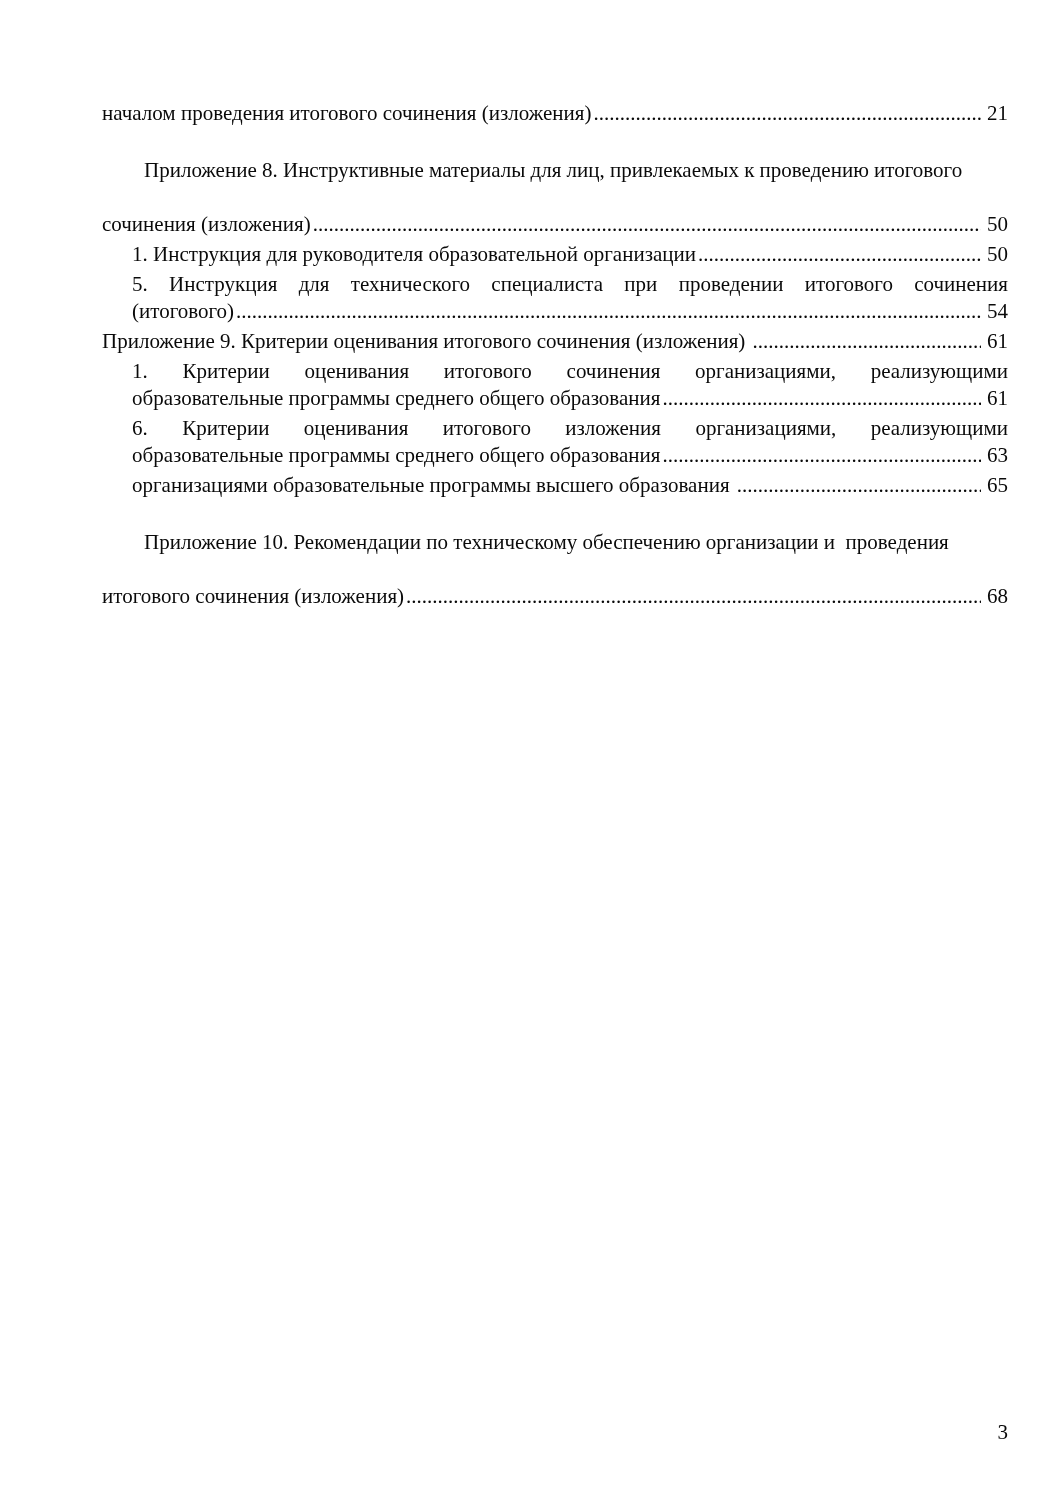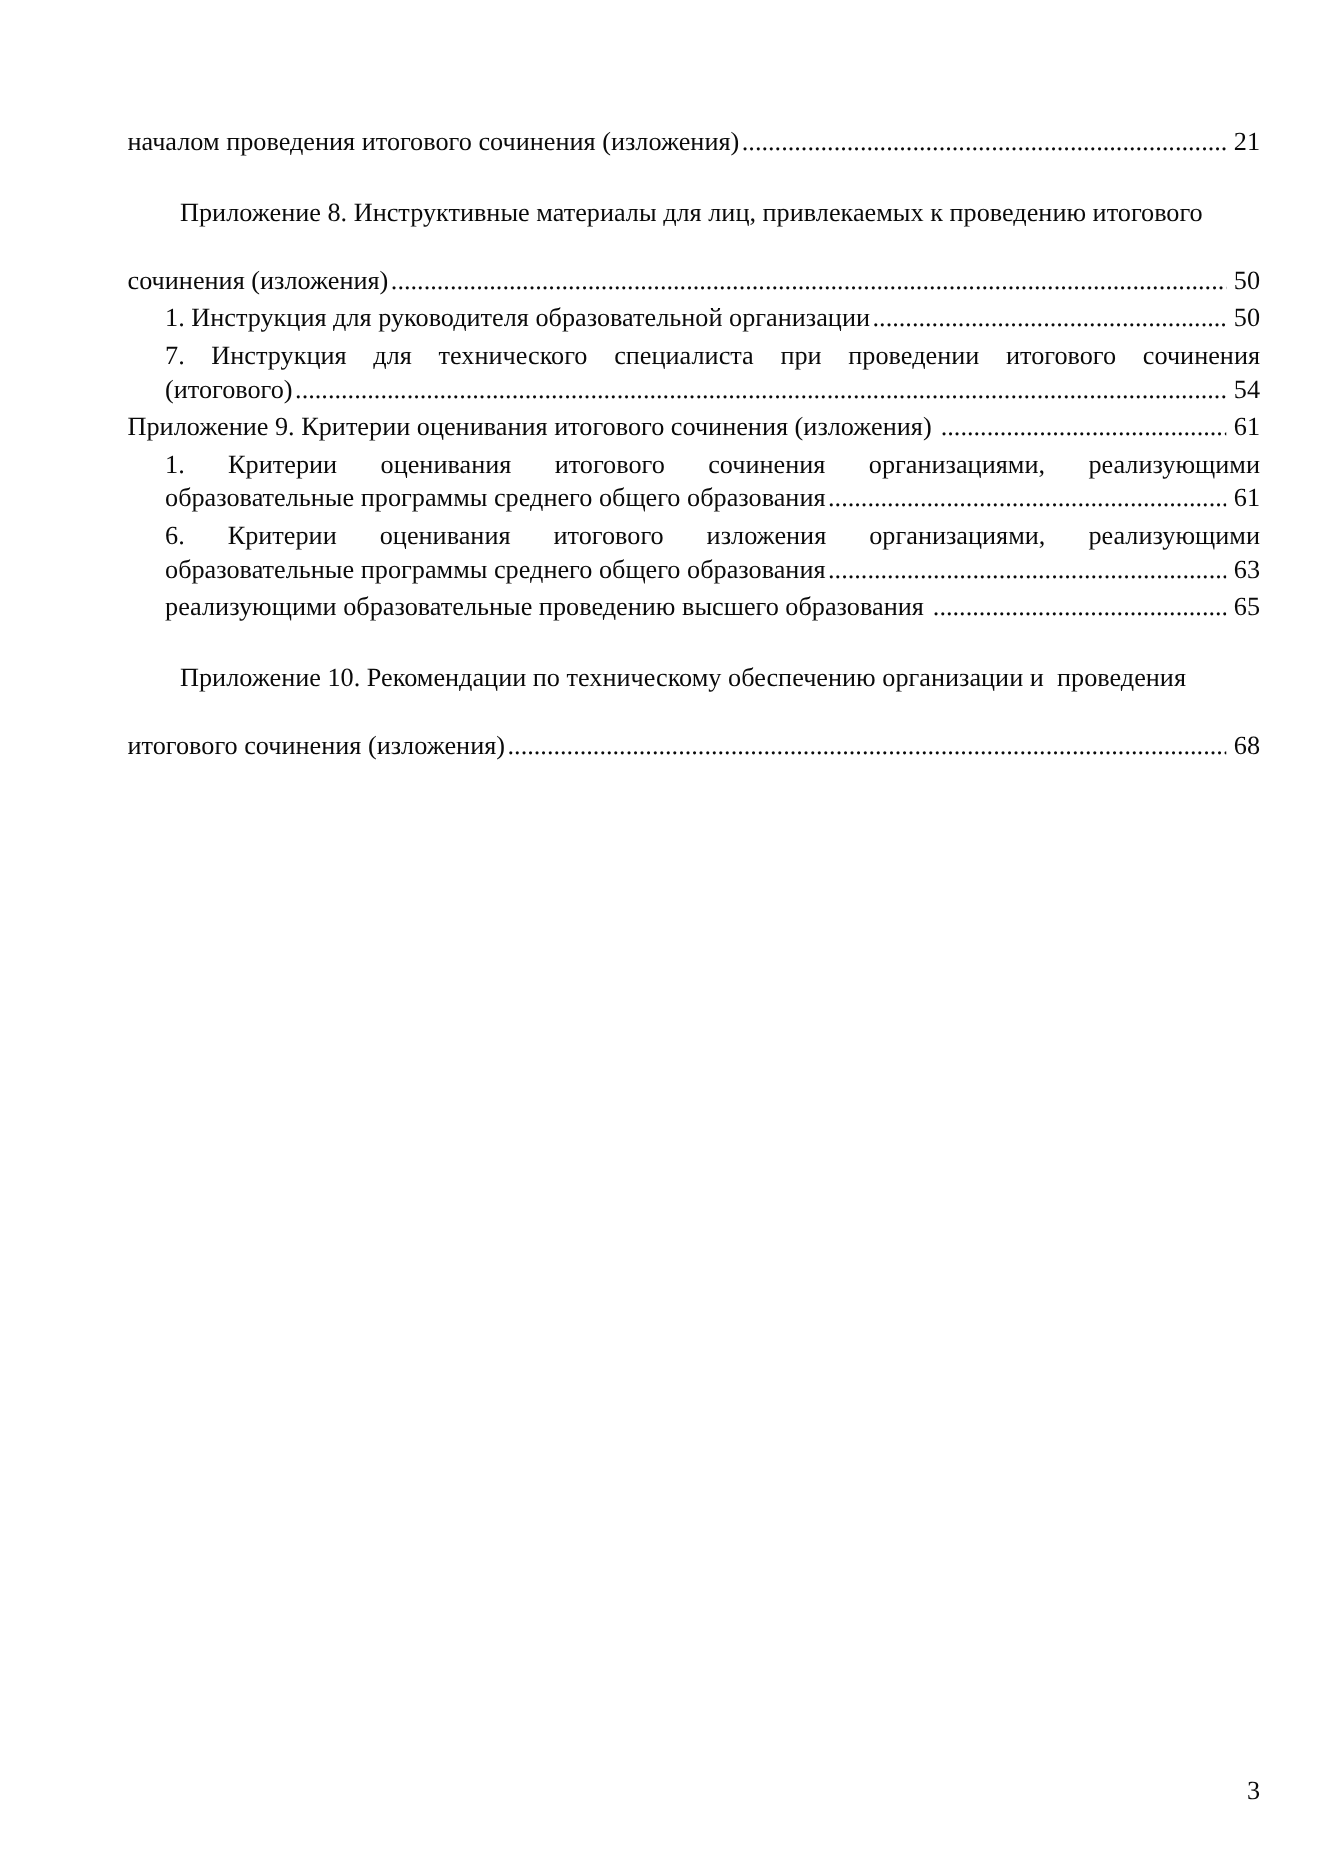--- a/index.html
+++ b/index.html
@@ -91,21 +91,21 @@
     <div class="entry lvl1">
       <div class="line dotline">
         <span class="txt">1. Инструкция для руководителя образовательной организации</span>
         <span class="leader"></span>
         <span class="pg">50</span>
       </div>
     </div>
 
     <div class="entry lvl1">
       <div class="line just">
-        <span class="txt">7. Инструкция для технического специалиста при проведении итогового сочинения</span>
+        <span class="txt">5. Инструкция для технического специалиста при проведении итогового сочинения</span>
       </div>
       <div class="line dotline">
         <span class="txt">(итогового)</span>
         <span class="leader"></span>
         <span class="pg">54</span>
       </div>
     </div>
 
 
     <div class="entry">
@@ -133,21 +133,21 @@
       </div>
       <div class="line dotline">
         <span class="txt">образовательные программы среднего общего образования</span>
         <span class="leader"></span>
         <span class="pg">63</span>
       </div>
     </div>
 
     <div class="entry lvl1">
       <div class="line dotline">
-        <span class="txt">реализующими образовательные проведению высшего образования </span>
+        <span class="txt">организациями образовательные программы высшего образования </span>
         <span class="leader"></span>
         <span class="pg">65</span>
       </div>
     </div>
 
     <div class="entry">
       <div class="line plain">
         <span class="txt">Приложение 10. Рекомендации по техническому обеспечению организации и  проведения</span>
       </div>
       <div class="line dotline">

